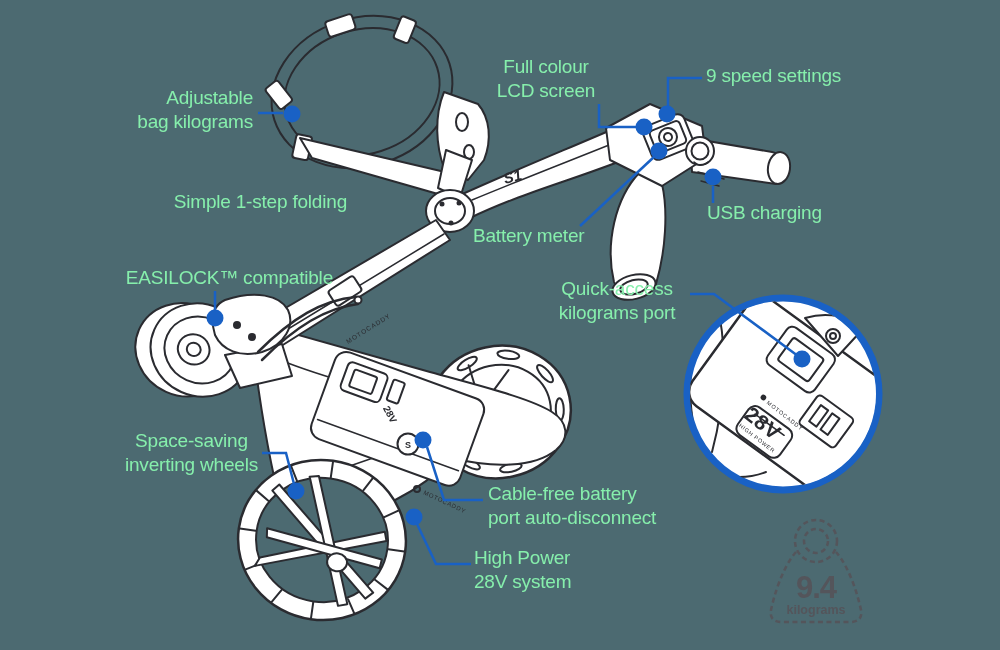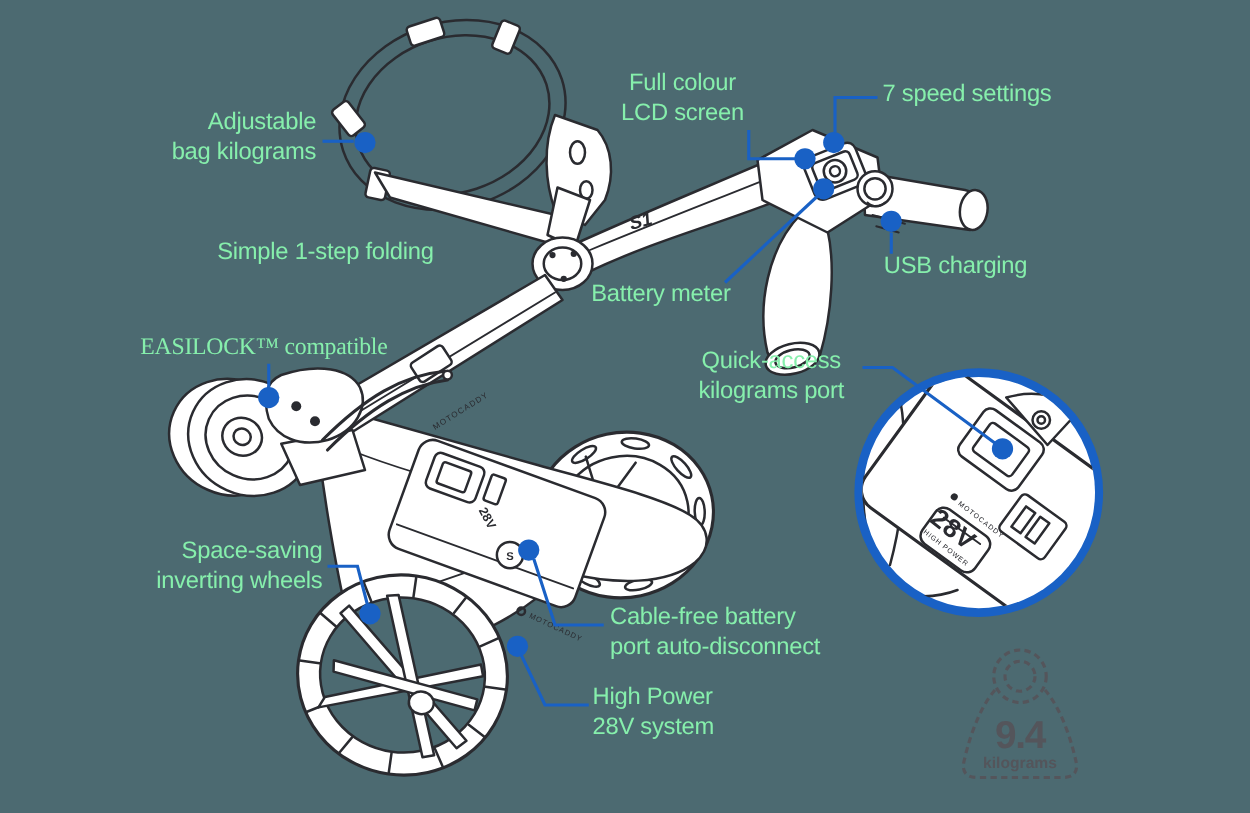--- a/index.html
+++ b/index.html
@@ -13,27 +13,27 @@
     position:absolute;
     font-size:19px;line-height:24px;
     color:#86efac;
     white-space:pre-line;
     letter-spacing:-0.2px;
   }
   .lbl.r{text-align:right;}
   .lbl.c{text-align:center;}
   #lbl-bag{right:747px;top:86px;}
   #lbl-fold{right:653px;top:190px;margin-left:36px;}
-  #lbl-easilock{right:690px;top:266px;font-family:Liberation Serif, serif;}
+  #lbl-easilock{right:667px;top:266px;}
   #lbl-lcd{left:483px;top:55px;width:126px;}
   #lbl-speed{left:706px;top:64px;}
   #lbl-battmeter{left:473px;top:224px;}
   #lbl-usb{left:707px;top:201px;}
   #lbl-quick{left:537px;top:277px;width:160px;}
-  #lbl-space{right:742px;top:429px;}
+  #lbl-space{right:742px;top:429px;text-align:center;}
   #lbl-cable{left:488px;top:482px;}
   #lbl-high{left:474px;top:546px;}
   .art-text{fill:#2a2b30;font-family:"Liberation Sans",sans-serif;}
 </style>
 </head>
 <body>
 
 <div class="stage">
 
 <svg width="1000" height="650" viewBox="0 0 1000 650">
@@ -219,21 +219,21 @@
     <text x="816" y="614" text-anchor="middle" font-size="12.5" font-weight="bold" fill="#54555b" stroke="none" stroke-dasharray="none">kilograms</text>
   </g>
 </svg>
 
 <div class="lbl r" id="lbl-bag">Adjustable
 bag kilograms</div>
 <div class="lbl r" id="lbl-fold">Simple 1-step folding</div>
 <div class="lbl r" id="lbl-easilock">EASILOCK™ compatible</div>
 <div class="lbl c" id="lbl-lcd">Full colour
 LCD screen</div>
-<div class="lbl" id="lbl-speed">7 speed settings</div>
+<div class="lbl" id="lbl-speed">9 speed settings</div>
 <div class="lbl" id="lbl-usb">USB charging</div>
 <div class="lbl" id="lbl-battmeter">Battery meter</div>
 <div class="lbl c" id="lbl-quick">Quick-access
 kilograms port</div>
 <div class="lbl r" id="lbl-space">Space-saving
 inverting wheels</div>
 <div class="lbl" id="lbl-cable">Cable-free battery
 port auto-disconnect</div>
 <div class="lbl" id="lbl-high">High Power
 28V system</div>

